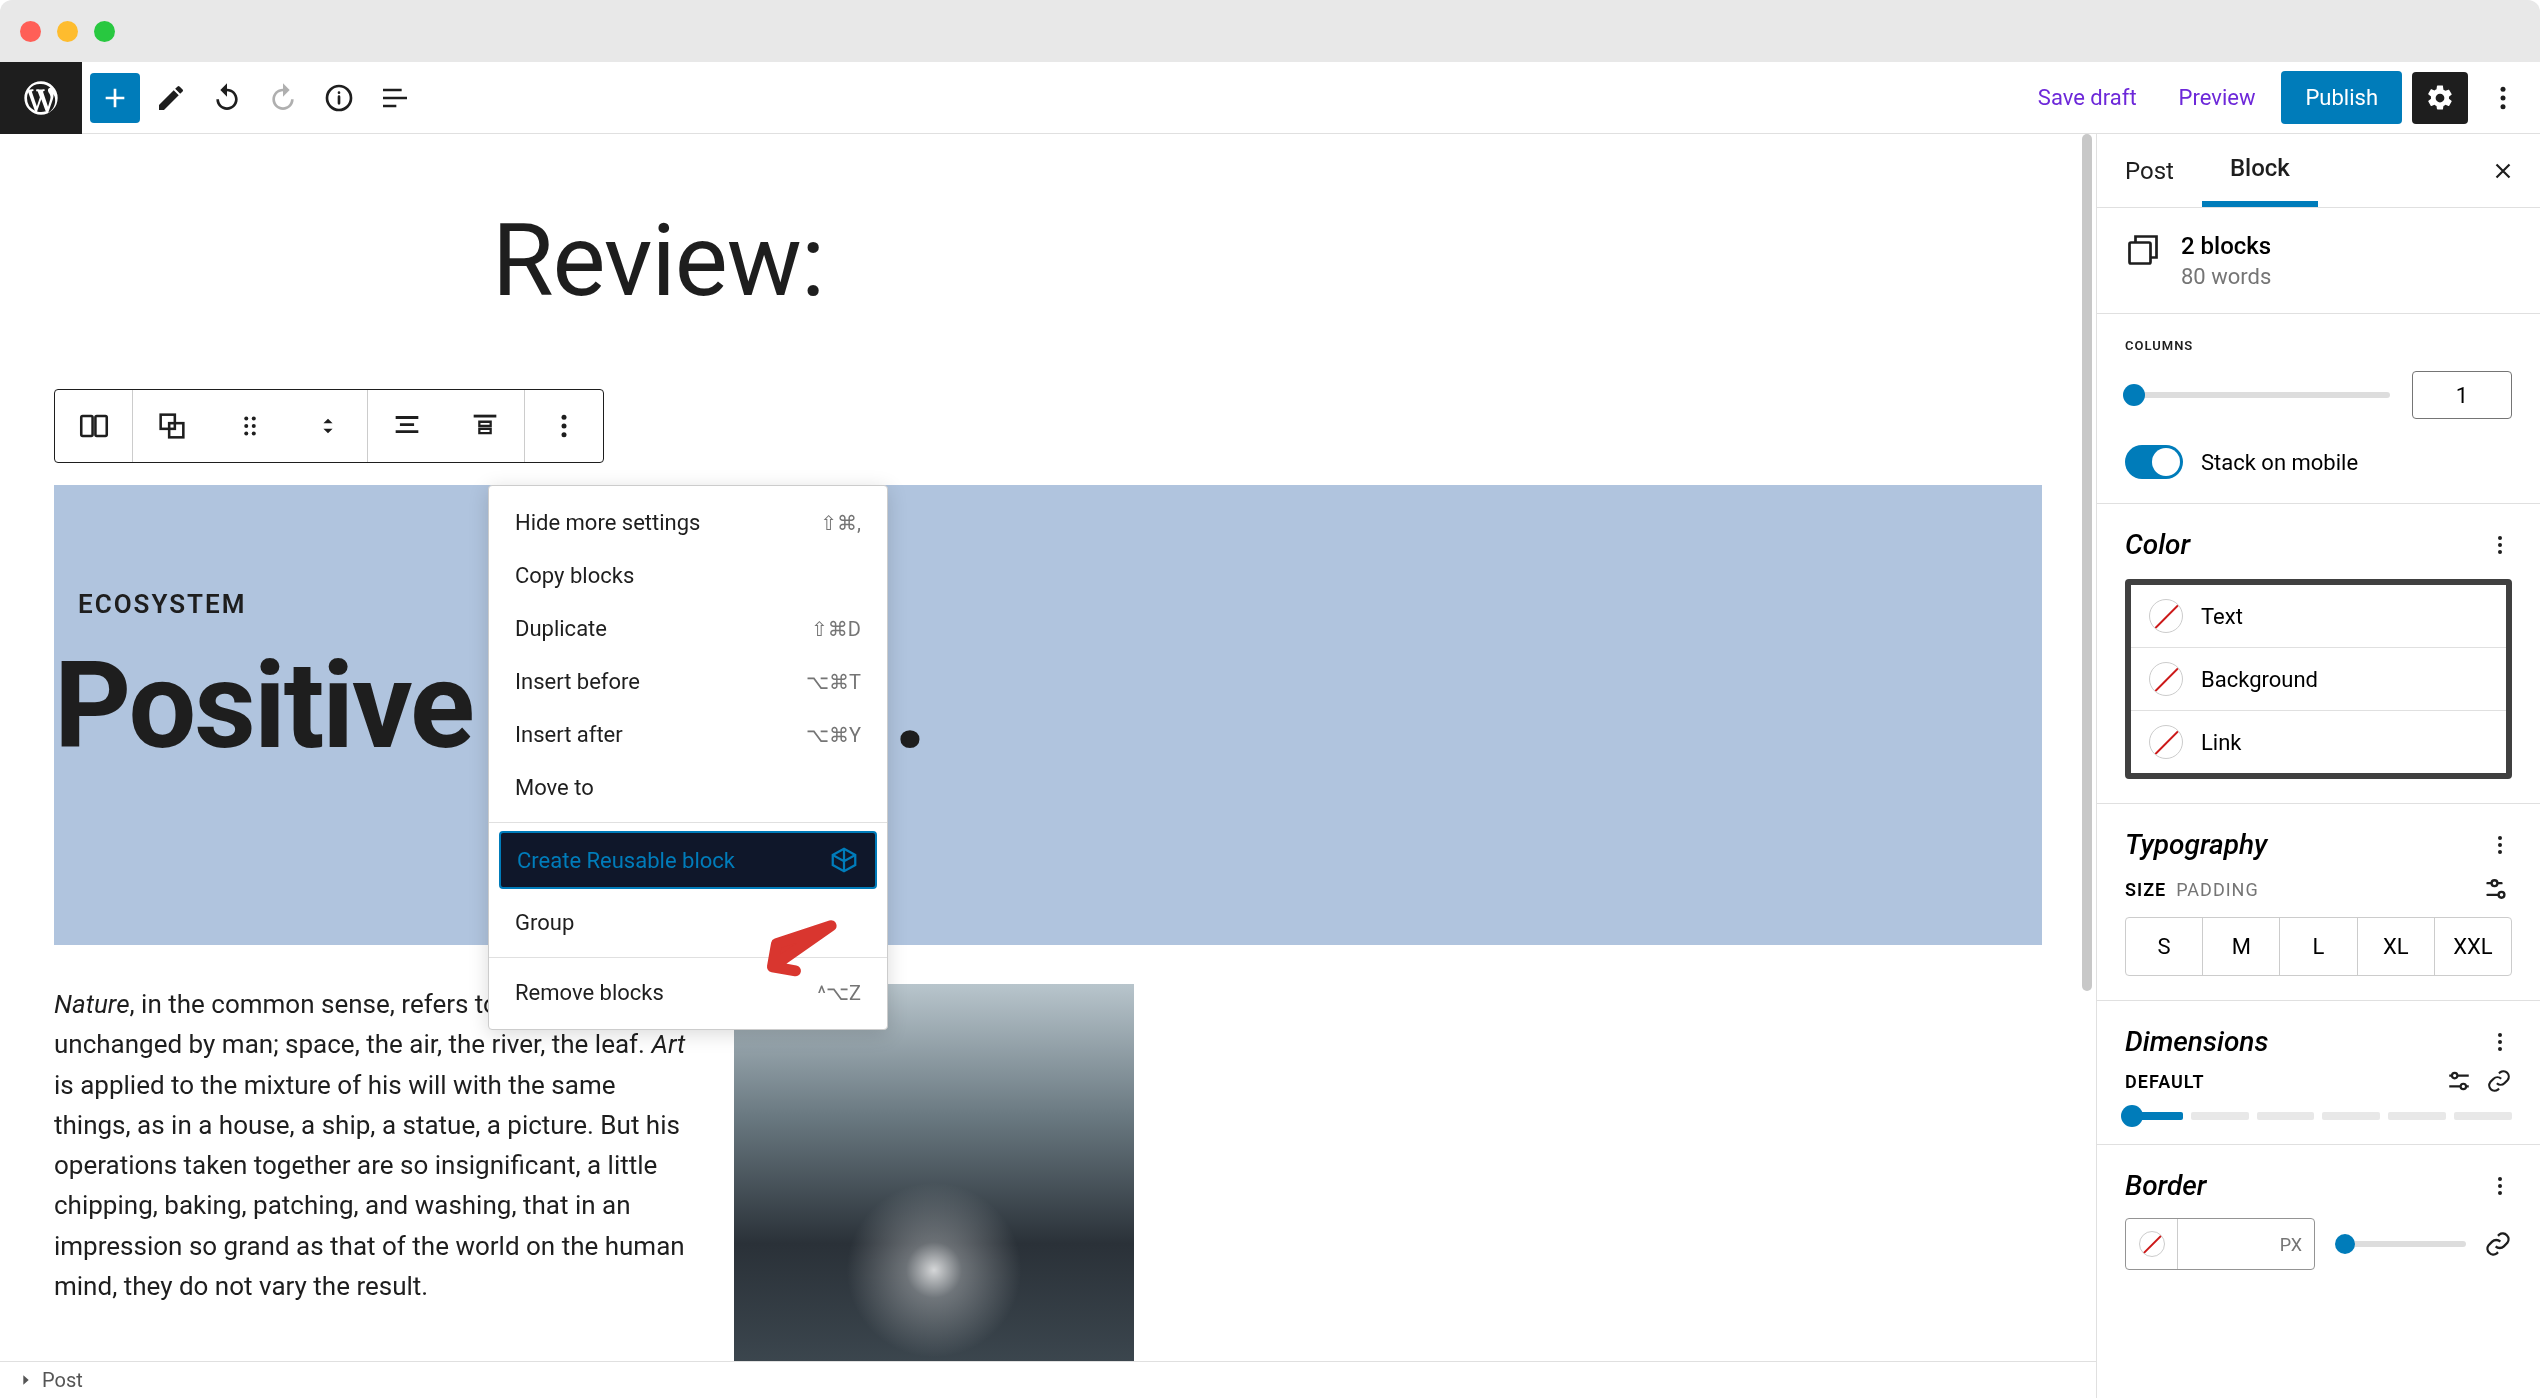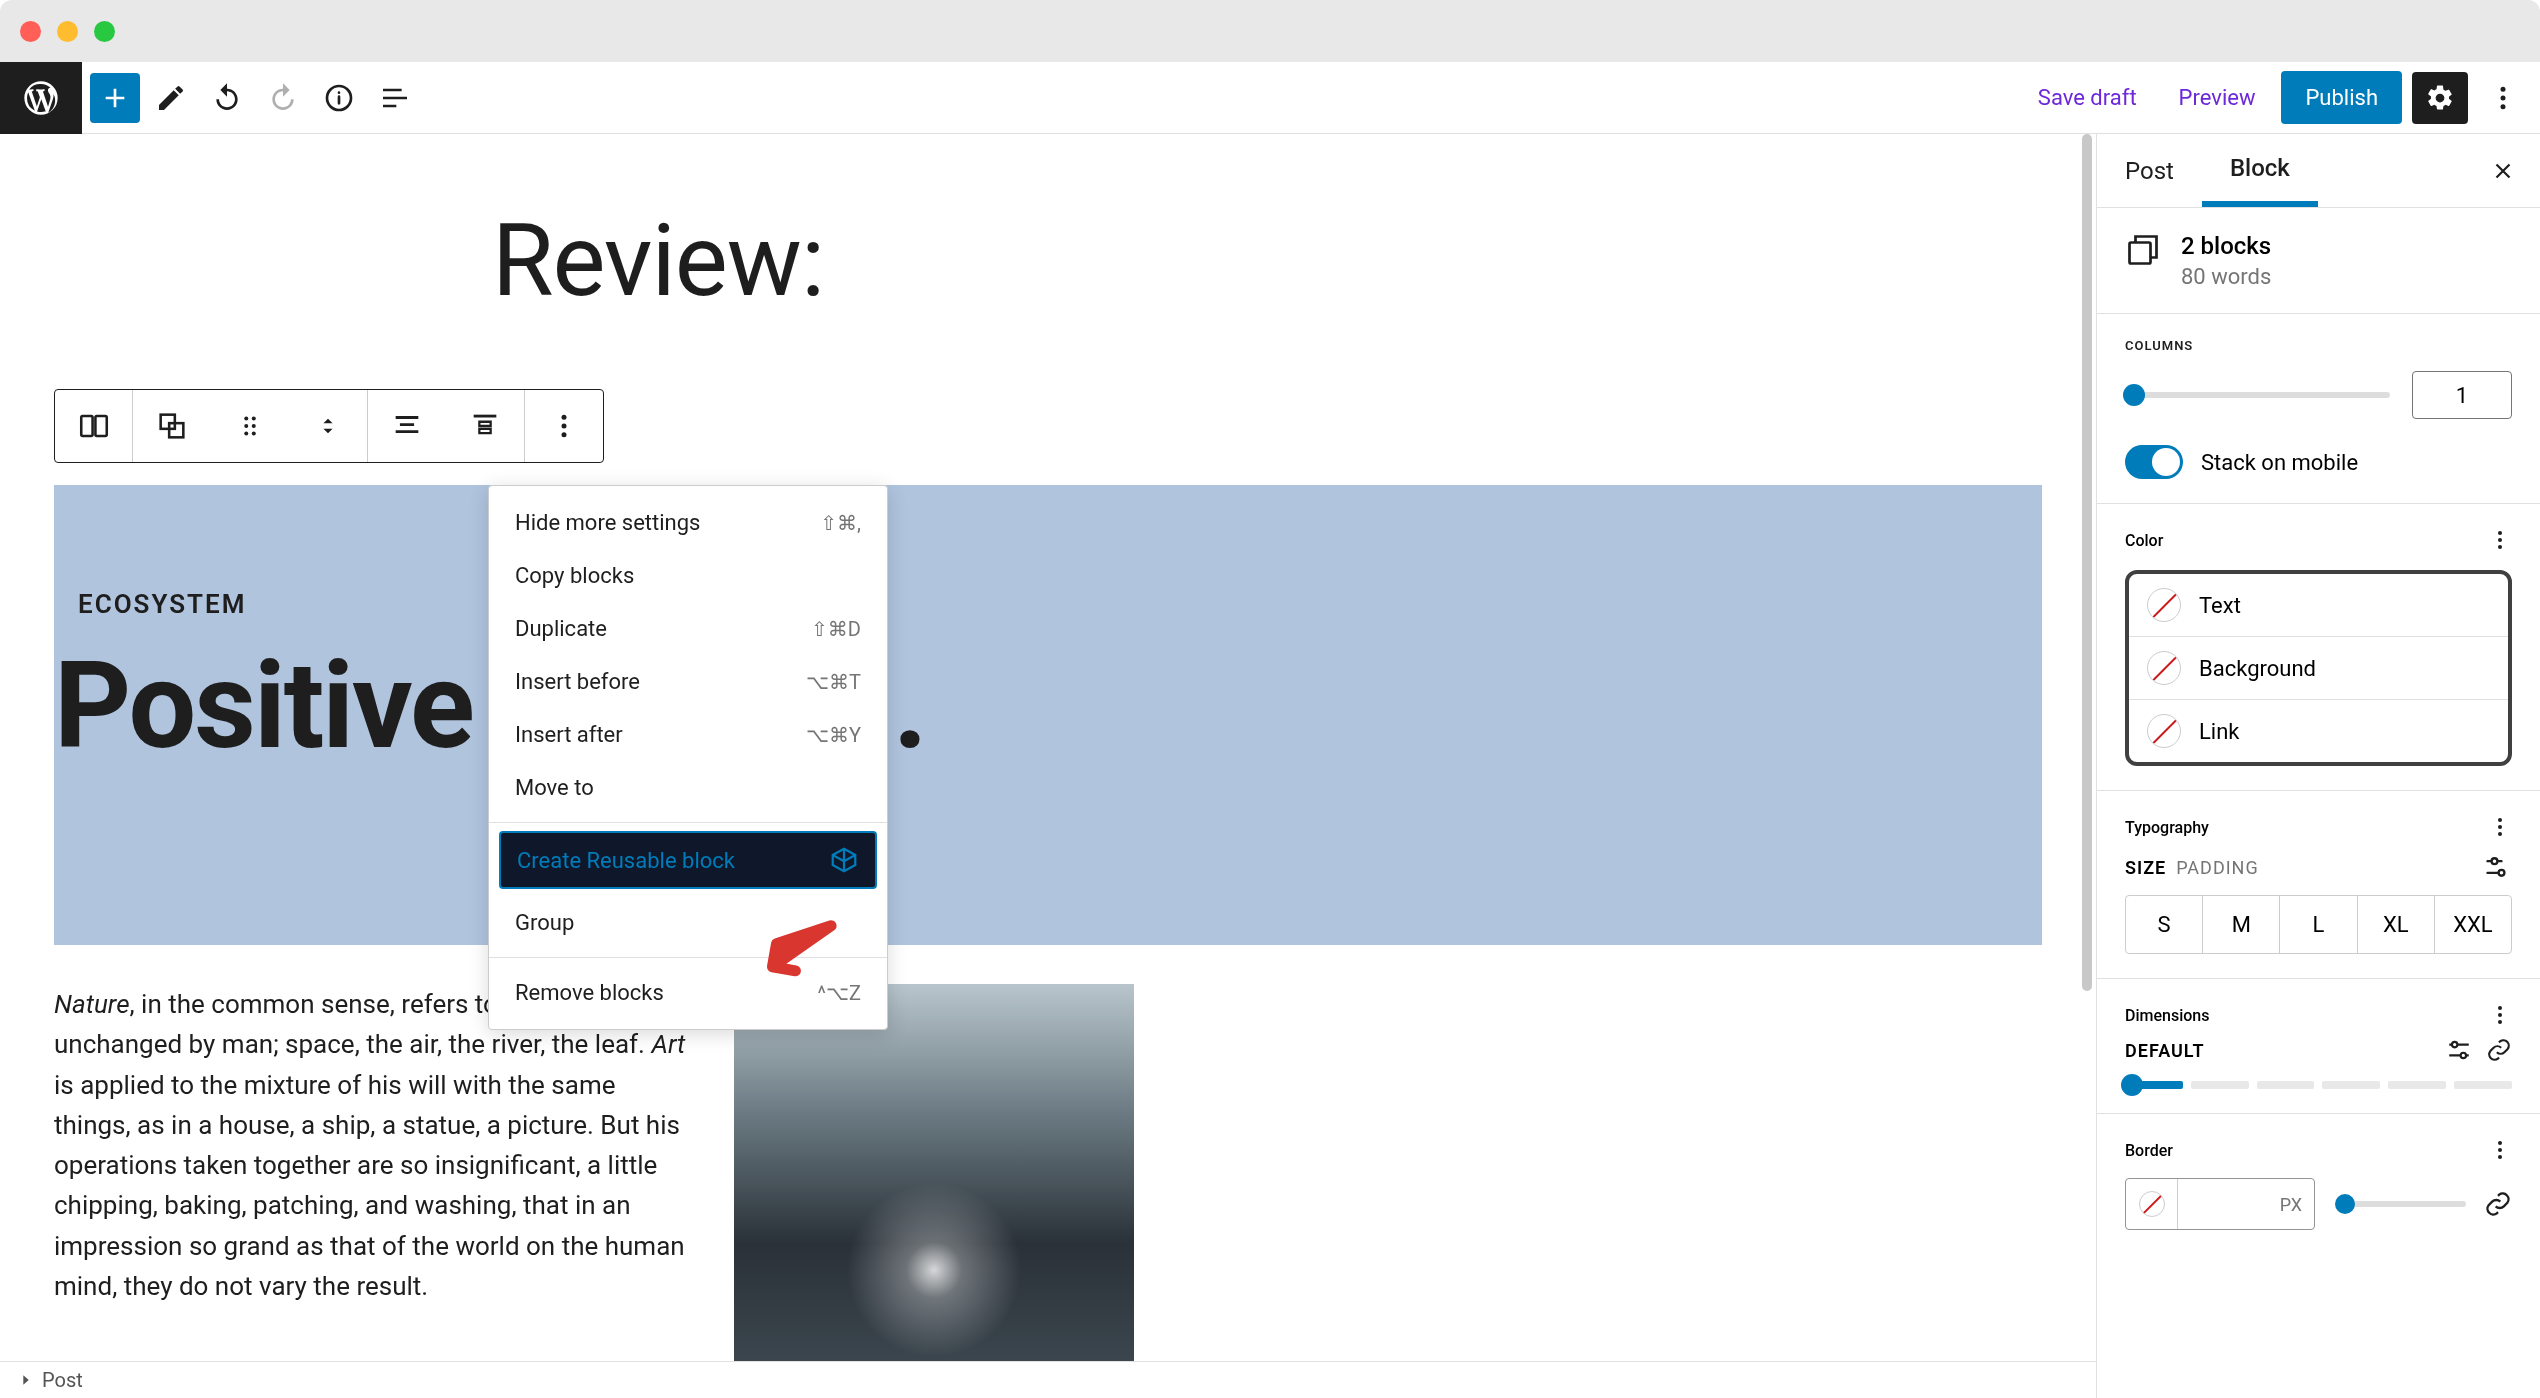--- a/index.html
+++ b/index.html
@@ -64,24 +64,24 @@
 .sb-row { display:flex; align-items:center; justify-content:space-between; margin-top:18px; }
 .sb-slider { flex:1; height:6px; background:#ddd; border-radius:3px; position:relative; margin-right: 22px; }
 .sb-slider .thumb { position:absolute; left:0; top:50%; transform:translate(-2px,-50%); width:22px; height:22px; border-radius:50%; background:#007cba; }
 .sb-num { width:100px; height:48px; border:1px solid #757575; border-radius:4px; display:flex; align-items:center; justify-content:center; font-size:22px; }
 
 .toggle { width:58px; height:34px; border-radius:17px; background:#007cba; position:relative; cursor:pointer; }
 .toggle .knob { position:absolute; right:3px; top:3px; width:28px; height:28px; border-radius:50%; background:#fff; }
 .toggle-row { display:flex; align-items:center; gap:18px; }
 
 .sb-head { display:flex; justify-content:space-between; align-items:center; }
-.sb-head h4 { font-size:16px; font-weight:500; }
+.sb-head h4 { font-size:28px; font-weight:500;font-style:italic; }
 .dots-v { cursor:pointer; }
 
-.color-list { border:4px solid #404040; border-radius:12px; margin-top:18px; }
+.color-list { border:6px solid #404040; border-radius:4px; margin-top:18px; }
 .color-item { display:flex; align-items:center; gap:18px; padding:14px 18px; border-bottom:1px solid #e0e0e0; cursor:pointer; font-size:22px; }
 .color-item:last-child { border-bottom:none; }
 .swatch { width:34px; height:34px; border-radius:50%; border:1px solid #ccc; position:relative; overflow:hidden; }
 .swatch::after { content:''; position:absolute; width:140%; height:2px; background:#cc1818; top:50%; left:-20%; transform:rotate(-45deg); }
 
 .size-row { display:flex; align-items:center; gap:10px; margin-top:14px; }
 .size-label { font-size:18px; font-weight:600; letter-spacing:1px; }
 .size-default { font-size:18px; color:#757575; letter-spacing:1px; }
 .size-btns { display:flex; border:1px solid #ccc; border-radius:4px; margin-top:14px; }
 .size-btn { flex:1; padding:16px 0; text-align:center; font-size:22px; border-right:1px solid #ccc; cursor:pointer; }

